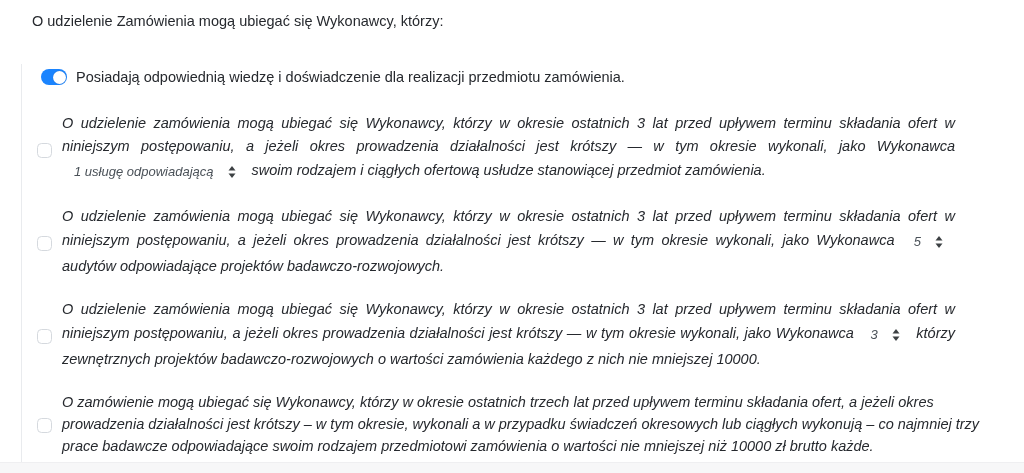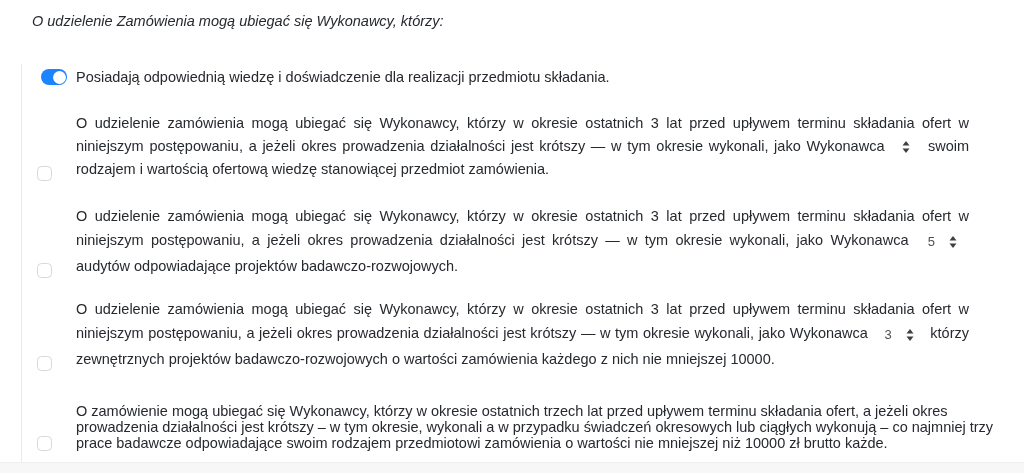--- a/index.html
+++ b/index.html
@@ -17,21 +17,20 @@
     color: #26292e;
     font-size: 14.5px;
   }
   .heading {
     position: absolute;
     left: 32px;
     top: 13px;
     font-size: 14.5px;
     color: #26292e;
     white-space: nowrap;
-    font-style: italic;
   }
   .left-rule {
     position: absolute;
     left: 21px;
     top: 64px;
     width: 1px;
     height: 399px;
     background: #e9ebee;
   }
   .toggle-row {
@@ -58,22 +57,23 @@
     width: 13px;
     height: 13px;
     border-radius: 50%;
     background: #ffffff;
     box-shadow: 0 0 1px rgba(0,0,0,.25);
   }
   .criterion {
     position: absolute;
     left: 37px;
     display: flex;
-    align-items: flex-end;
-    gap: 24px;
+    align-items: center;
+    gap: 10px;
+    font-style: italic;
   }
   .row-1 { top: 112px; }
   .row-2 { top: 205px; }
   .row-3 { top: 298px; }
   .row-4 { top: 391px; }
   .checkbox {
     flex: 0 0 auto;
     width: 15px;
     height: 15px;
     margin-top: 3px;
@@ -86,22 +86,21 @@
   .crit-text {
     line-height: 23px;
     color: #26292e;
   }
   .justified {
     width: 893px;
     text-align: justify;
   }
   .plain {
     width: 945px;
-    line-height: 16px;
-    margin-top: 12px;
+    line-height: 22px;
   }
   .inline-select {
     display: inline-flex;
     align-items: center;
     gap: 14px;
     margin: 0 6px;
     padding: 2px 6px;
     font-size: 13px;
     color: #4a5158;
     vertical-align: middle;
@@ -130,33 +129,34 @@
 <div class="screen">
 
   <div class="heading">O udzielenie Zamówienia mogą ubiegać się Wykonawcy, którzy:</div>
 
   <div class="left-rule"></div>
 
   <div class="toggle-row">
     <div class="toggle">
       <div class="knob"></div>
     </div>
-    <span>Posiadają odpowiednią wiedzę i doświadczenie dla realizacji przedmiotu składania.</span>
+    <span>Posiadają odpowiednią wiedzę i doświadczenie dla realizacji przedmiotu zamówienia.</span>
   </div>
 
   <div class="criterion row-1">
     <div class="checkbox"></div>
     <div class="crit-text justified"><span>O udzielenie zamówienia mogą ubiegać się Wykonawcy, którzy w okresie ostatnich 3 lat przed upływem terminu składania ofert w niniejszym postępowaniu, a jeżeli okres prowadzenia działalności jest krótszy — w tym okresie wykonali, jako Wykonawca</span>
       <span class="inline-select">
+          <span>1 usługę odpowiadającą</span>
           <svg class="updown" viewBox="0 0 8 12">
             <polygon points="4,0 7.5,4.6 0.5,4.6" fill="#3c4043"></polygon>
             <polygon points="0.5,7.4 7.5,7.4 4,12" fill="#3c4043"></polygon>
           </svg>
         </span>
-      <span>swoim rodzajem i wartością ofertową wiedzę stanowiącej przedmiot zamówienia.</span></div>
+      <span>swoim rodzajem i ciągłych ofertową usłudze stanowiącej przedmiot zamówienia.</span></div>
   </div>
 
   <div class="criterion row-2">
     <div class="checkbox"></div>
     <div class="crit-text justified"><span>O udzielenie zamówienia mogą ubiegać się Wykonawcy, którzy w okresie ostatnich 3 lat przed upływem terminu składania ofert w niniejszym postępowaniu, a jeżeli okres prowadzenia działalności jest krótszy — w tym okresie wykonali, jako Wykonawca</span>
       <span class="inline-select">
           <span>5</span>
           <svg class="updown" viewBox="0 0 8 12">
             <polygon points="4,0 7.5,4.6 0.5,4.6" fill="#3c4043"></polygon>
             <polygon points="0.5,7.4 7.5,7.4 4,12" fill="#3c4043"></polygon>

